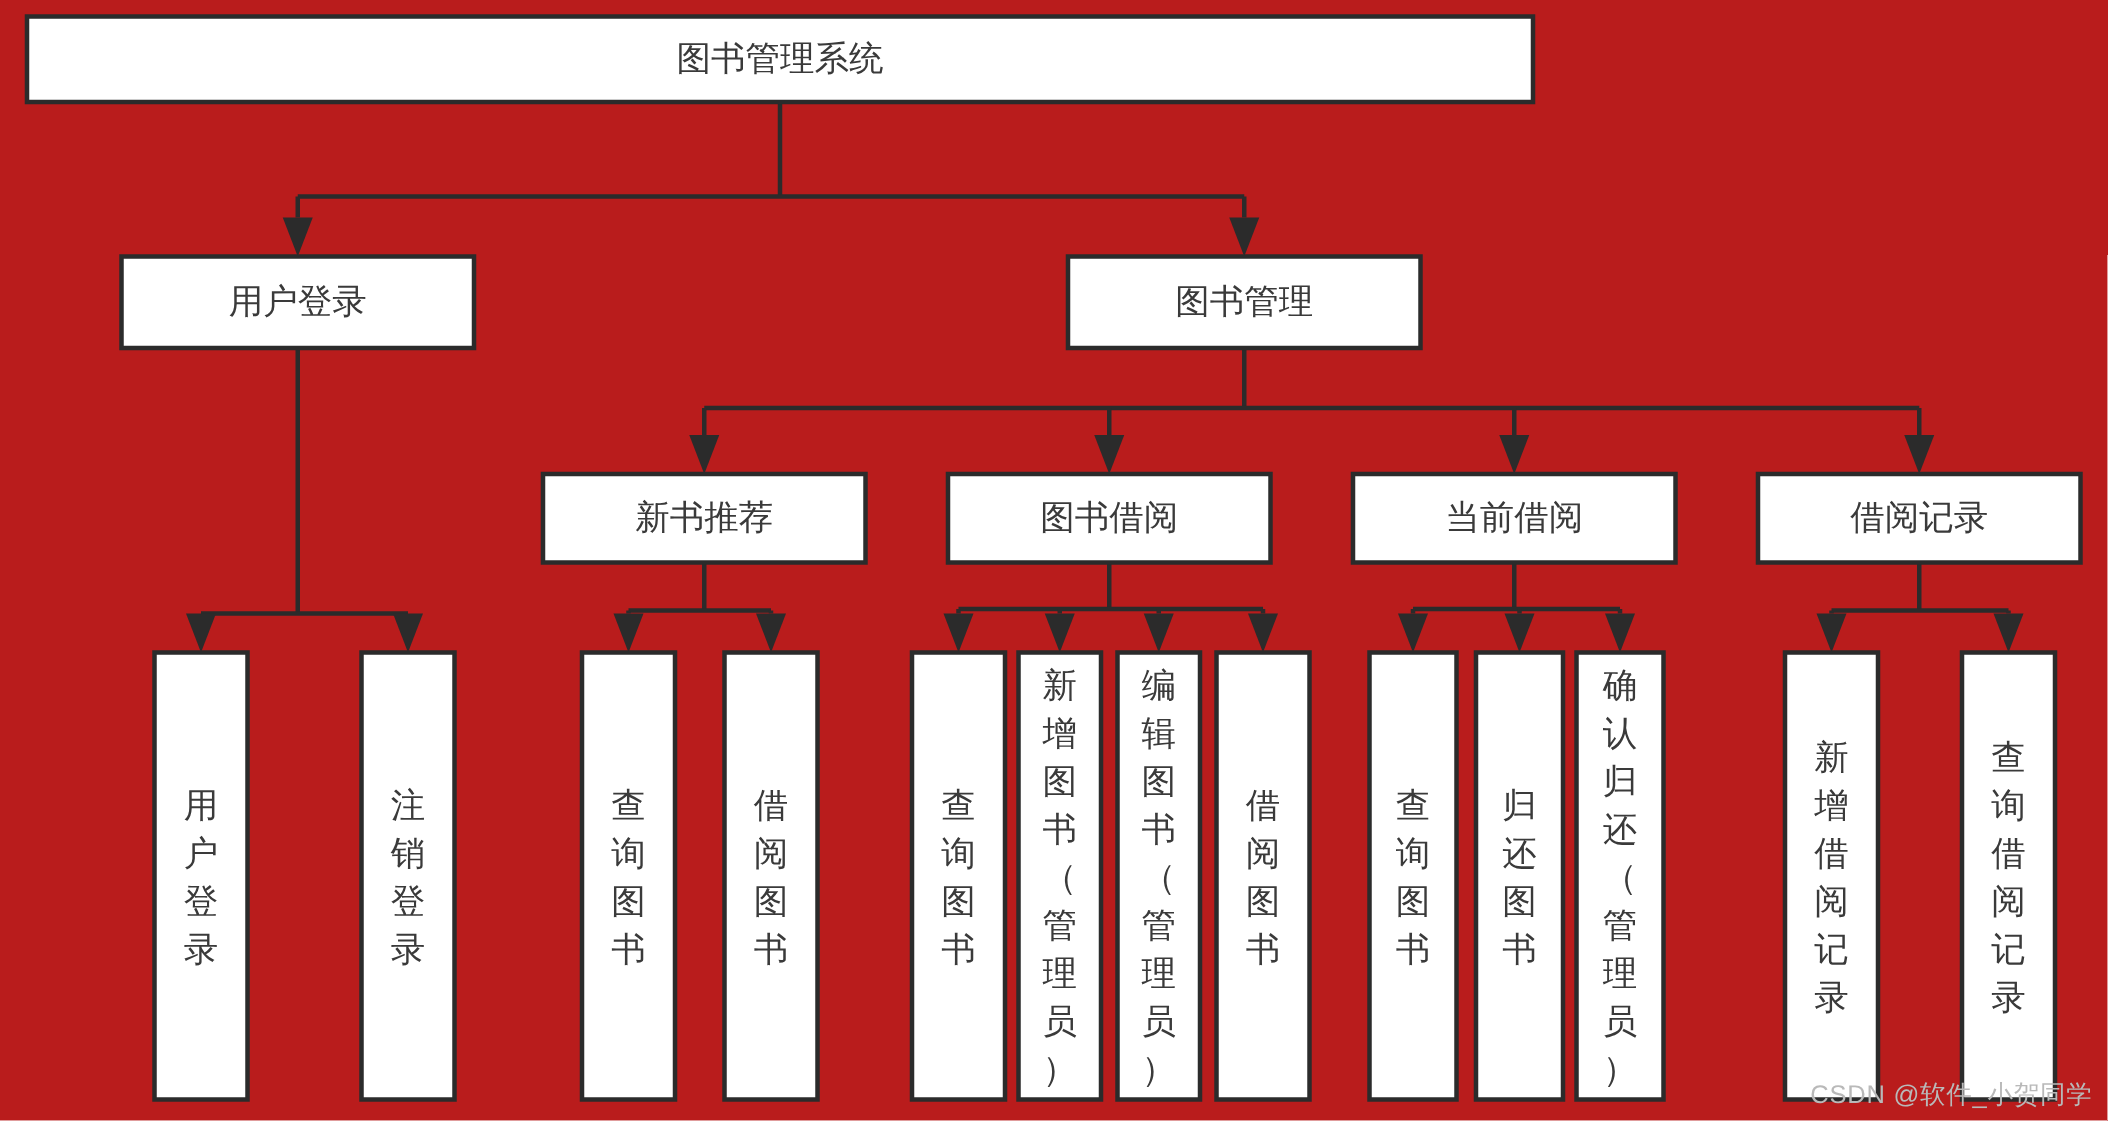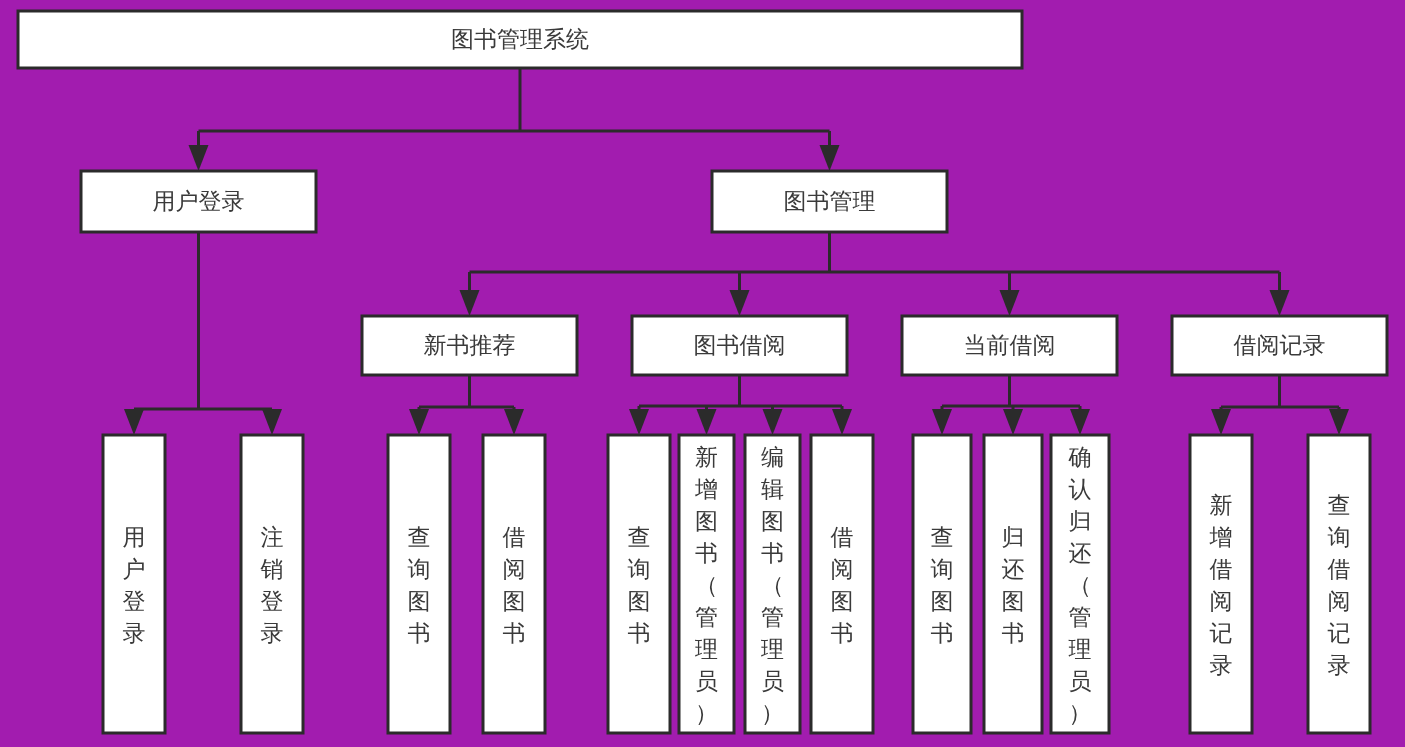--- a/index.html
+++ b/index.html
@@ -8,21 +8,21 @@
     padding: 0;
     background: #ffffff;
   }
   body {
     font-family: "Liberation Sans", "DejaVu Sans", sans-serif;
   }
   #diagram-root {
     position: relative;
     width: 1405px;
     height: 747px;
-    background: #a21caf;
+    background: #b91c1c;
     overflow: hidden;
   }
   svg.canvas {
     position: absolute;
     left: 0;
     top: 0;
     width: 1405px;
     height: 747px;
     display: block;
   }
@@ -215,13 +215,14 @@
         <g>
           <rect x="1190" y="435" width="62" height="298" class="node-rect"></rect>
           <text x="1221" y="512.96" class="node-label-vertical"><tspan x="1221" dy="0">新</tspan><tspan x="1221" dy="32">增</tspan><tspan x="1221" dy="32">借</tspan><tspan x="1221" dy="32">阅</tspan><tspan x="1221" dy="32">记</tspan><tspan x="1221" dy="32">录</tspan></text>
         </g>
         <g>
           <rect x="1308" y="435" width="62" height="298" class="node-rect"></rect>
           <text x="1339" y="512.96" class="node-label-vertical"><tspan x="1339" dy="0">查</tspan><tspan x="1339" dy="32">询</tspan><tspan x="1339" dy="32">借</tspan><tspan x="1339" dy="32">阅</tspan><tspan x="1339" dy="32">记</tspan><tspan x="1339" dy="32">录</tspan></text>
         </g>
       </g>
   </svg>
+  <div class="watermark">CSDN @软件_小贺同学</div>
 </div>
 
 </body></html>

